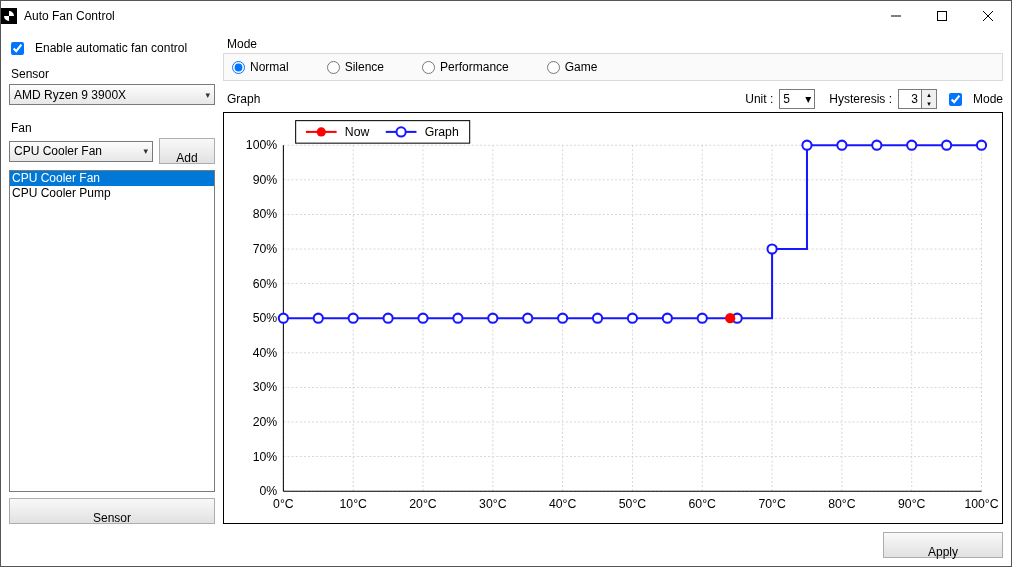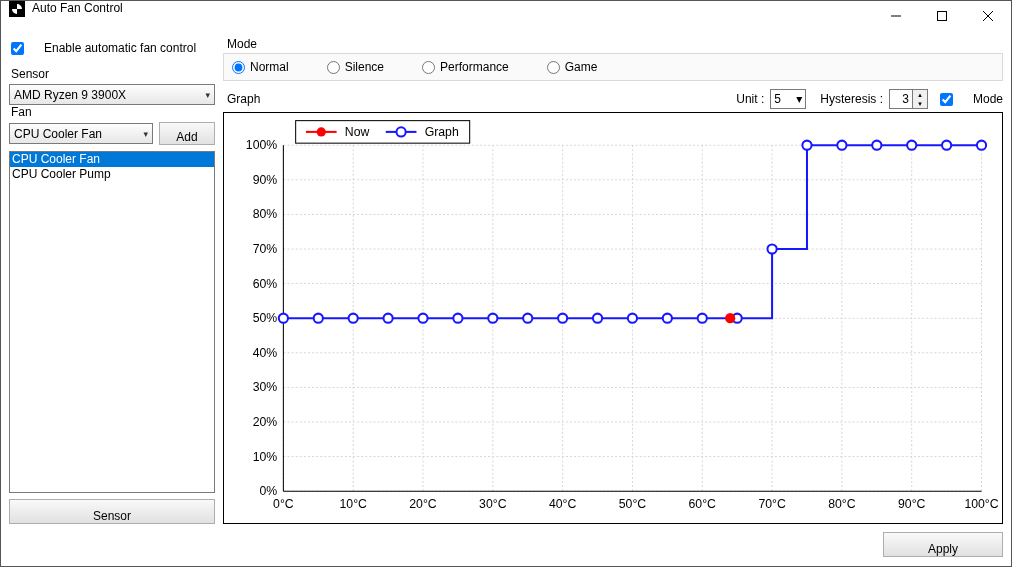--- a/index.html
+++ b/index.html
@@ -1,34 +1,34 @@
 <!DOCTYPE html>
 <html><head>
 <meta charset="utf-8">
 <style>
 *{box-sizing:border-box;margin:0;padding:0;font-family:"Segoe UI",Tahoma,sans-serif;font-size:12px;color:#000}
 body{background:#fff;width:1012px;height:567px;overflow:hidden;border:1px solid #555}
-.titlebar{height:30px;display:flex;padding-left:8px;border-bottom:0}
+.titlebar{height:30px;display:flex;align-items:center;border-bottom:0}
 .titlebar .app-icon{width:16px;height:16px;background:#000;margin-right:7px;display:inline-flex;align-items:center;justify-content:center}
 .titlebar .app-icon svg{width:12px;height:12px}
 .titlebar .title{flex:1}
 .winbtns{display:flex}
 .winbtn{width:46px;height:30px;display:flex;align-items:center;justify-content:center}
 .winbtn svg{width:10px;height:10px}
 .content{display:flex;padding:6px 8px 0 8px;gap:8px}
 .left{width:206px;display:flex;flex-direction:column}
 .right{flex:1;display:flex;flex-direction:column}
-.chk{display:flex;align-items:center;gap:20px;padding:4px 0 8px 2px}
+.chk{display:flex;align-items:center;gap:11px;padding:4px 0 8px 2px}
 .chk input{width:13px;height:13px}
 .lbl{margin:4px 0 3px 2px}
 .select{width:100%;height:21px;border:1px solid #7a7a7a;background:linear-gradient(#fdfdfd,#e7e7e7);padding:3px 4px;display:flex;align-items:center;justify-content:space-between}
 .select .arrow{font-size:9px;color:#333}
 .fanrow{display:flex;gap:6px;align-items:center}
 .fanrow .select{flex:1}
-.btn{height:23px;border:1px solid #adadad;background:linear-gradient(#f9f9f9,#e1e1e1);display:flex;align-items:flex-end;justify-content:center;padding:0 8px}
+.btn{height:23px;border:1px solid #adadad;background:linear-gradient(#f9f9f9,#e1e1e1);display:flex;align-items:flex-start;justify-content:center;padding:12px 8px}
 .btn.add{width:56px}
 .listbox{flex:1;border:1px solid #7a7a7a;background:#fff;margin-top:6px;overflow:auto}
 .listbox .item{padding:0 2px;line-height:15px;white-space:nowrap}
 .listbox .item.sel{background:#0078d7;color:#fff}
 .btn.remove{width:100%;margin-top:6px;height:25px}
 .group-label{margin:0 0 2px 4px}
 .mode-group{border:1px solid #d9d9d9;background:#fafafa;padding:6px 8px;display:flex;gap:38px}
 .radio{display:flex;align-items:center;gap:5px}
 .radio input{width:13px;height:13px}
 .graph-top{display:flex;align-items:center;margin:8px 0 3px 4px;gap:6px}
@@ -78,21 +78,21 @@
   <div class="left">
     <label class="chk">
       <input type="checkbox" id="enable-cb" checked="" style="">
       <span>Enable automatic fan control</span>
     </label>
     <div class="lbl">Sensor</div>
     <div class="select">
       <span>AMD Ryzen 9 3900X</span>
         <span class="arrow">▾</span>
     </div>
-    <div class="lbl" style="margin-top:0">Fan</div>
+    <div class="lbl" style="margin-top:16px">Fan</div>
     <div class="fanrow">
       <div class="select">
         <span>CPU Cooler Fan</span>
           <span class="arrow">▾</span>
       </div>
       <div class="btn add">
           <span>Add</span>
         </div>
     </div>
     <div class="listbox" id="fanlist">

